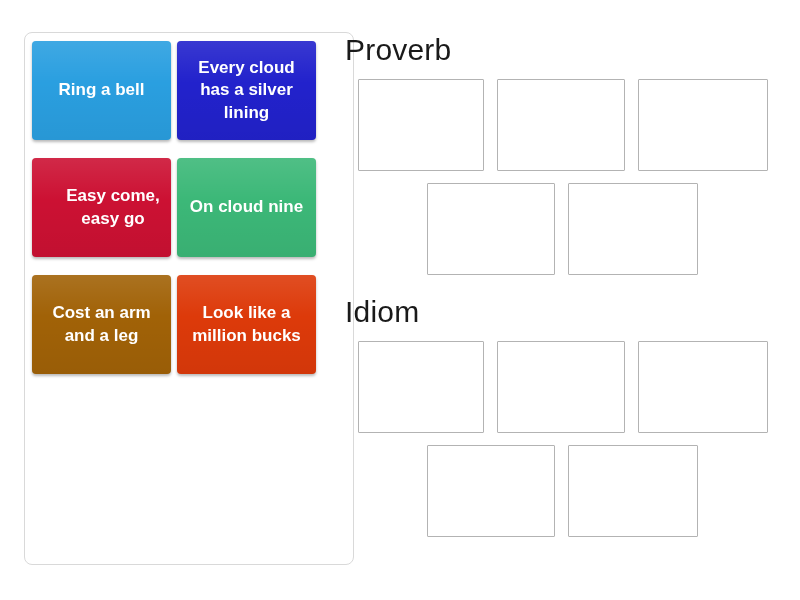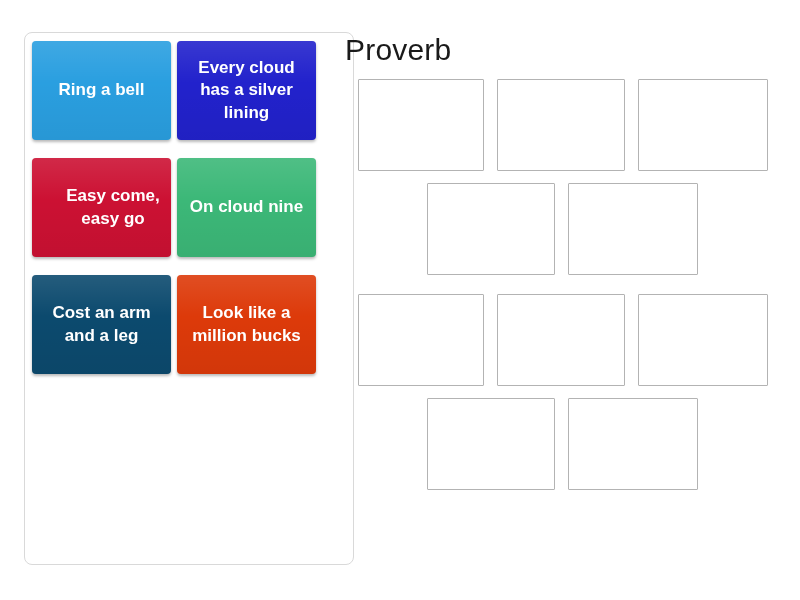--- a/index.html
+++ b/index.html
@@ -119,21 +119,21 @@
       </div>
       <div class="tile" style="background: rgb(34, 34, 204); justify-content: center;">
         <span>Every cloud has a silver lining</span>
       </div>
       <div class="tile" style="background: rgb(204, 17, 51); padding-left: 29px;">
         <span>Easy come, easy go</span>
       </div>
       <div class="tile" style="background: rgb(60, 184, 120);">
         <span>On cloud nine</span>
       </div>
-      <div class="tile" style="background: #0c4a6e;">
+      <div class="tile" style="background: #a16207;">
         <span>Cost an arm and a leg</span>
       </div>
       <div class="tile" style="background: rgb(221, 58, 10);">
         <span>Look like a million bucks</span>
       </div>
     </div>
 
   <div class="categories" id="categories">
       <div class="category">
         <div class="category-title">Proverb</div>
@@ -141,20 +141,21 @@
           <div class="slot w-sm"></div>
           <div class="slot w-md"></div>
           <div class="slot w-lg"></div>
         </div>
         <div class="slot-row">
           <div class="slot w-md"></div>
           <div class="slot w-lg"></div>
         </div>
       </div>
       <div class="category">
+        <div class="category-title">Idiom</div>
         <div class="slot-row">
           <div class="slot w-sm"></div>
           <div class="slot w-md"></div>
           <div class="slot w-lg"></div>
         </div>
         <div class="slot-row">
           <div class="slot w-md"></div>
           <div class="slot w-lg"></div>
         </div>
       </div>

